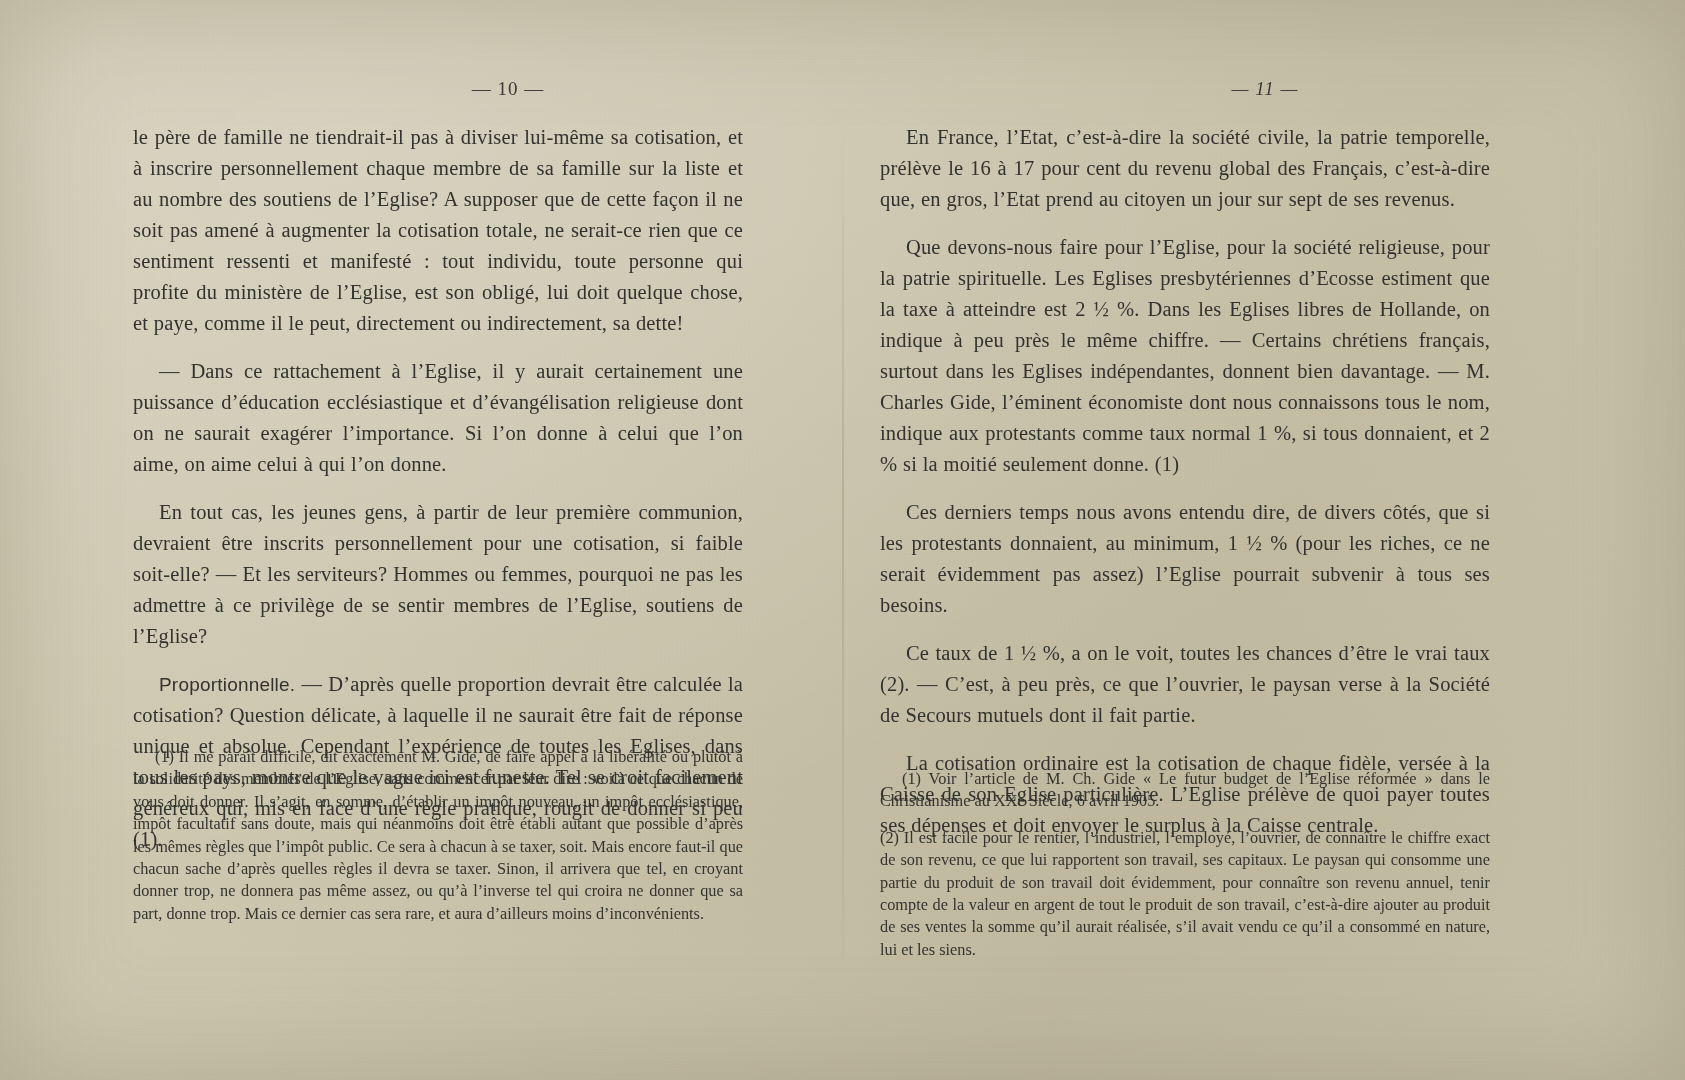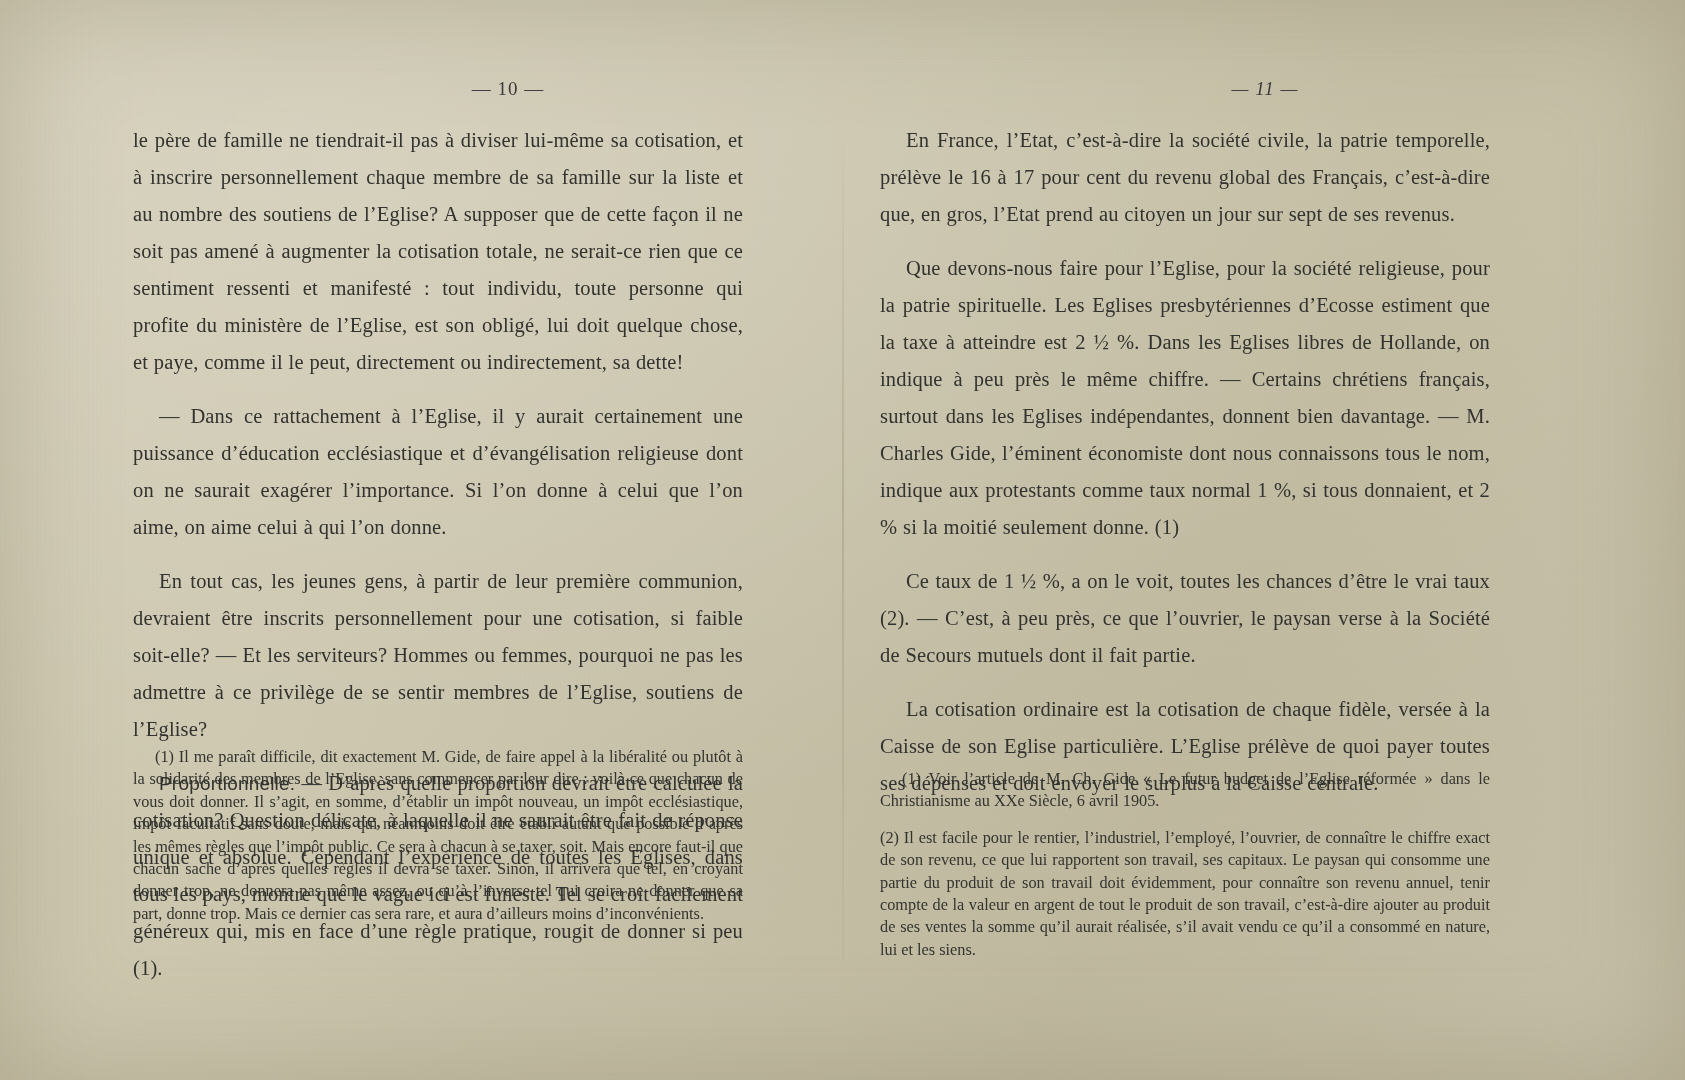--- a/index.html
+++ b/index.html
@@ -53,21 +53,21 @@
     color: #3a3a38;
     margin-bottom: 22px;
     font-family: "Liberation Serif", serif;
   }
   .col-left .folio { margin-left: 140px; }
   .col-right .folio { margin-left: 160px; font-style: italic; }
 
   p.body {
     margin: 0;
     font-size: 20.5px;
-    line-height: 37px;
+    line-height: 31px;
     text-align: justify;
     text-justify: inter-word;
     color: #32332f;
     letter-spacing: 0.15px;
     word-spacing: 0.5px;
   }
   p.body + p.body { margin-top: 17px; }
   p.indent { text-indent: 26px; }
   p.gap { margin-top: 22px; }
 
@@ -118,20 +118,21 @@
 
   <div class="notes notes-left">
     <p class="note-ind">(1) Il me paraît difficile, dit exactement M. Gide, de faire appel à la libéralité ou plutôt à la solidarité des membres de l’Eglise, sans commencer par leur dire : voilà ce que chacun de vous doit donner. Il s’agit, en somme, d’établir un impôt nouveau, un impôt ecclésiastique, impôt facultatif sans doute, mais qui néanmoins doit être établi autant que possible d’après les mêmes règles que l’impôt public. Ce sera à chacun à se taxer, soit. Mais encore faut-il que chacun sache d’après quelles règles il devra se taxer. Sinon, il arrivera que tel, en croyant donner trop, ne donnera pas même assez, ou qu’à l’inverse tel qui croira ne donner que sa part, donne trop. Mais ce dernier cas sera rare, et aura d’ailleurs moins d’inconvénients.</p>
   </div>
 
   <div class="col col-right">
     <div class="folio">— 11 —</div>
 
     <p class="body indent">En France, l’Etat, c’est-à-dire la société civile, la patrie temporelle, prélève le 16 à 17 pour cent du revenu global des Français, c’est-à-dire que, en gros, l’Etat prend au citoyen un jour sur sept de ses revenus.</p>
     <p class="body indent">Que devons-nous faire pour l’Eglise, pour la société religieuse, pour la patrie spirituelle. Les Eglises presbytériennes d’Ecosse estiment que la taxe à atteindre est 2 ½ %. Dans les Eglises libres de Hollande, on indique à peu près le même chiffre. — Certains chrétiens français, surtout dans les Eglises indépendantes, donnent bien davantage. — M. Charles Gide, l’éminent économiste dont nous connaissons tous le nom, indique aux protestants comme taux normal 1 %, si tous donnaient, et 2 % si la moitié seulement donne. (1)</p>
+    <p class="body indent">Ces derniers temps nous avons entendu dire, de divers côtés, que si les protestants donnaient, au minimum, 1 ½ % (pour les riches, ce ne serait évidemment pas assez) l’Eglise pourrait subvenir à tous ses besoins.</p>
     <p class="body indent">Ce taux de 1 ½ %, a on le voit, toutes les chances d’être le vrai taux (2). — C’est, à peu près, ce que l’ouvrier, le paysan verse à la Société de Secours mutuels dont il fait partie.</p>
 
     <p class="body indent">La cotisation ordinaire est la cotisation de chaque fidèle, versée à la Caisse de son Eglise particulière. L’Eglise prélève de quoi payer toutes ses dépenses et doit envoyer le surplus à la Caisse centrale.</p>
   </div>
 
   <div class="notes notes-right">
     <p class="note-ind">(1) Voir l’article de M. Ch. Gide « Le futur budget de l’Eglise réformée » dans le Christianisme au XXe Siècle, 6 avril 1905.</p>
     <p class="n2">(2) Il est facile pour le rentier, l’industriel, l’employé, l’ouvrier, de connaître le chiffre exact de son revenu, ce que lui rapportent son travail, ses capitaux. Le paysan qui consomme une partie du produit de son travail doit évidemment, pour connaître son revenu annuel, tenir compte de la valeur en argent de tout le produit de son travail, c’est-à-dire ajouter au produit de ses ventes la somme qu’il aurait réalisée, s’il avait vendu ce qu’il a consommé en nature, lui et les siens.</p>
   </div>
 

